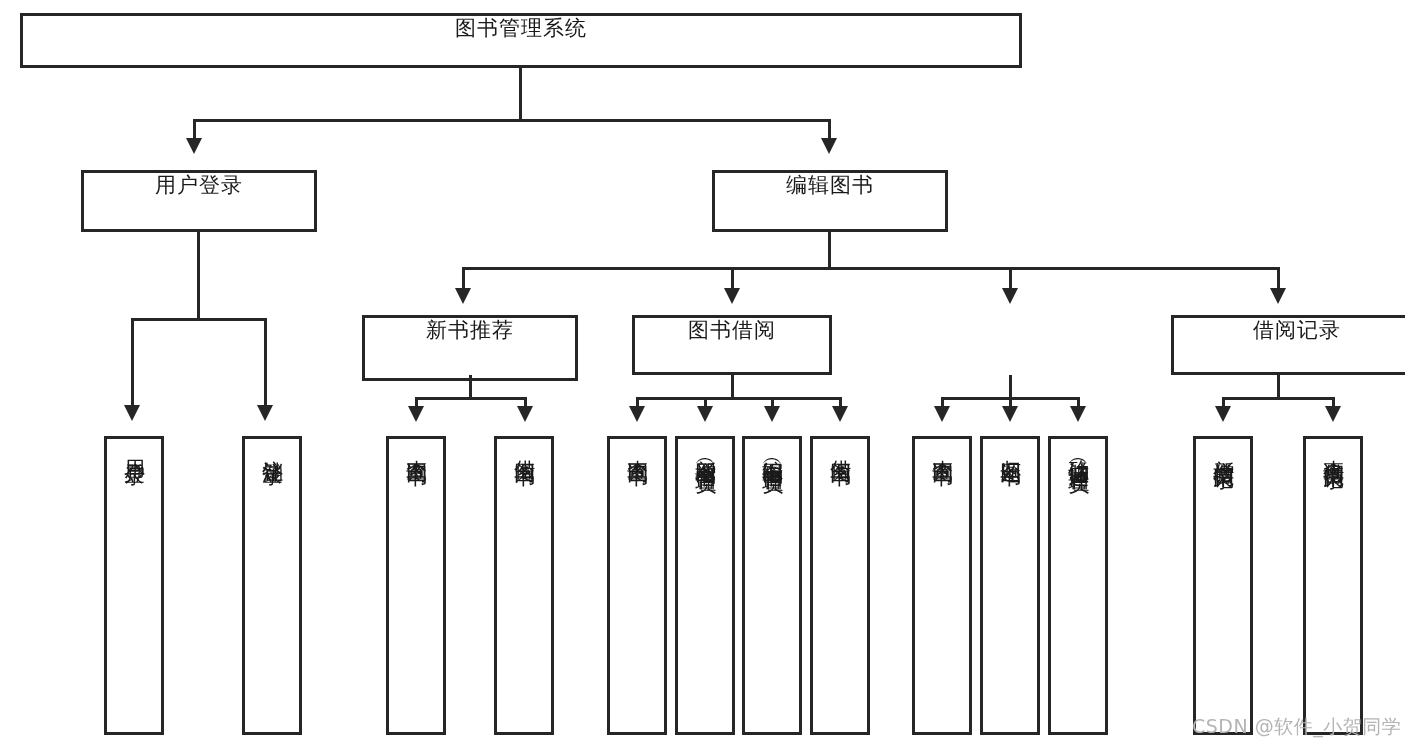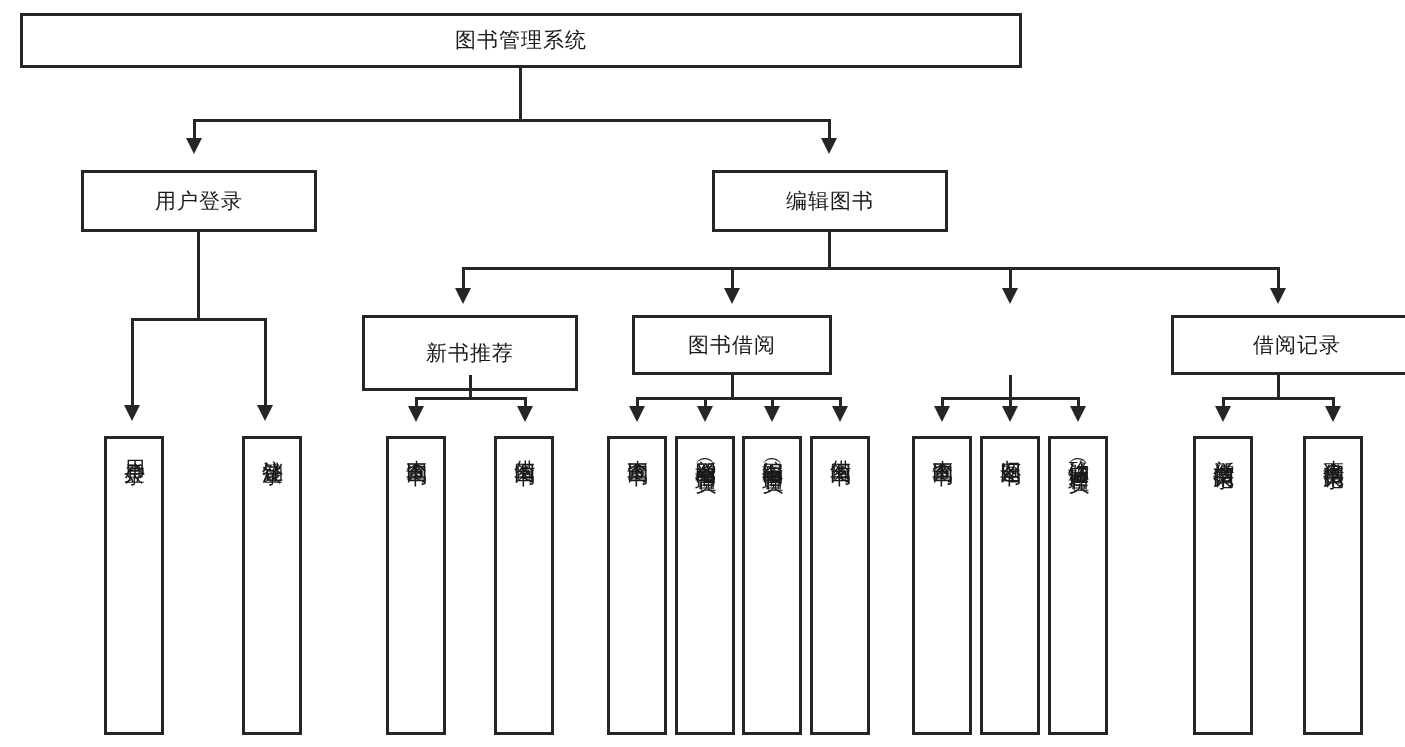--- a/index.html
+++ b/index.html
@@ -18,21 +18,21 @@
     background: #ffffff;
     overflow: hidden;
   }
   
   .node {
     position: absolute;
     box-sizing: border-box;
     background: #ffffff;
     border: 3px solid #262626;
     display: flex;
-    align-items: center;
+    align-items: flex-start;
     justify-content: center;
     color: #1a1a1a;
   }
   .node.root {
     border-width: 3px;
   }
   .node .label {
     font-size: 21px;
     line-height: 1.15;
     letter-spacing: 1px;
@@ -118,21 +118,21 @@
 
   <div class="line vline" style="left:731px; top:267px; width:3px; height:24px;"></div>
   <div class="arrow" style="left:724px; top:288px;"></div>
 
   <div class="line vline" style="left:1009px; top:267px; width:3px; height:24px;"></div>
   <div class="arrow" style="left:1002px; top:288px;"></div>
 
   <div class="line vline" style="left:1277px; top:267px; width:3px; height:24px;"></div>
   <div class="arrow" style="left:1270px; top:288px;"></div>
 
-  <div class="node" style="left:362px; top:315px; width:216px; height:76px;">
+  <div class="node" style="left:362px; top:315px; width:216px; height:66px;">
     <span class="label">新书推荐</span>
   </div>
   <div class="node" style="left:632px; top:315px; width:200px; height:60px;">
     <span class="label">图书借阅</span>
   </div>
   <div class="node" style="left:1171px; top:315px; width:252px; height:60px;">
     <span class="label">借阅记录</span>
   </div>
 
   <div class="line vline" style="left:469px; top:375px; width:3px; height:24px;"></div>
@@ -206,14 +206,15 @@
     <span class="label">确认归还（管理员）</span>
   </div>
 
   <div class="node leaf" style="left:1193px; top:436px; width:60px; height:299px;">
     <span class="label">新增借阅记录</span>
   </div>
   <div class="node leaf" style="left:1303px; top:436px; width:60px; height:299px;">
     <span class="label">查询借阅记录</span>
   </div>
 
+  <div class="watermark" style="left:1192px; top:714px;">CSDN @软件_小贺同学</div>
 
 </div>
 
 </body></html>

